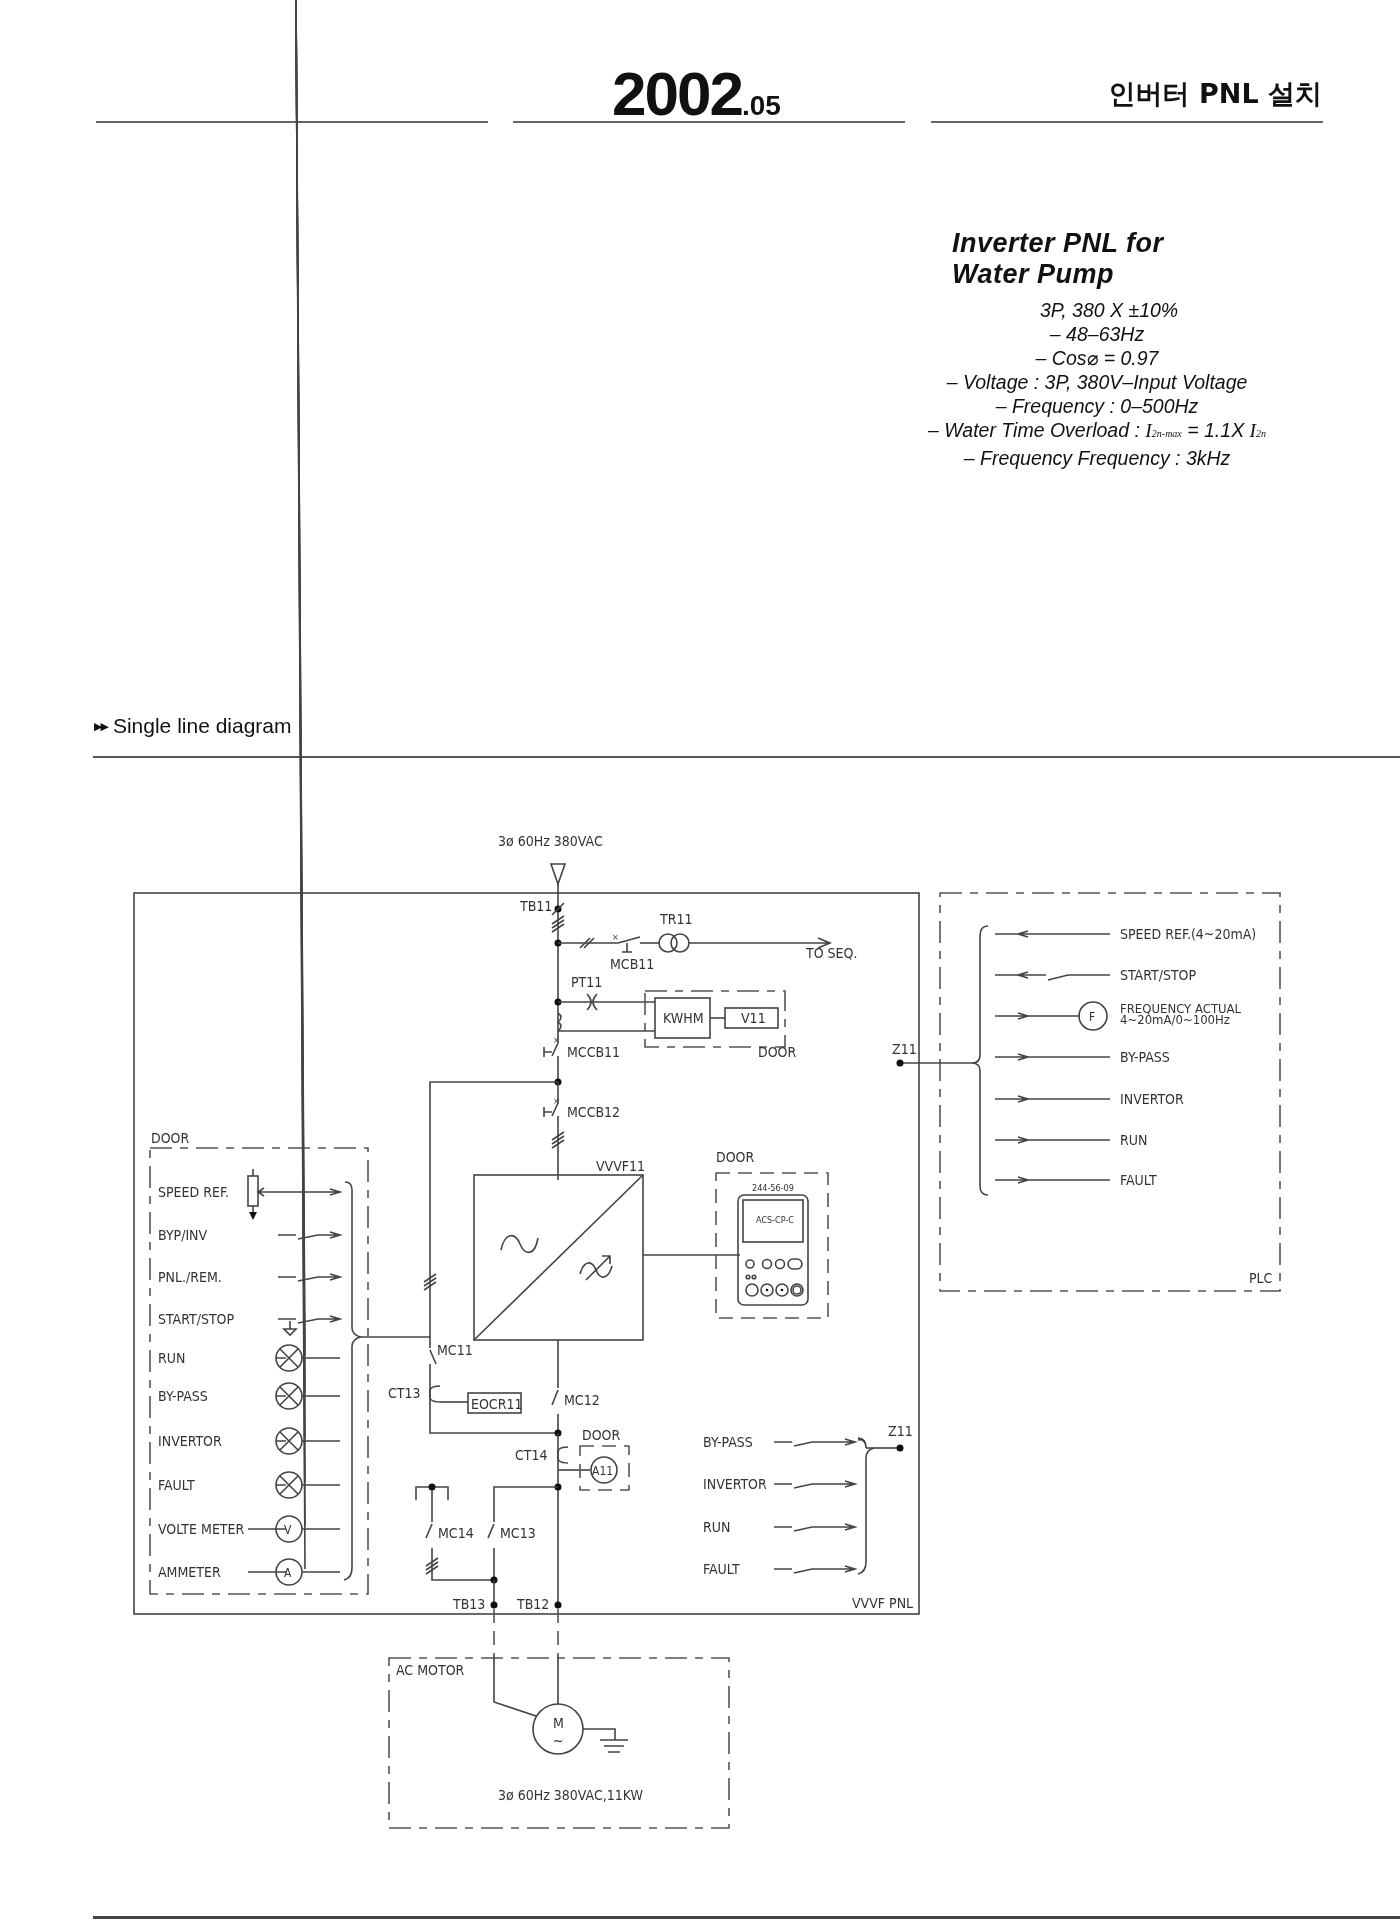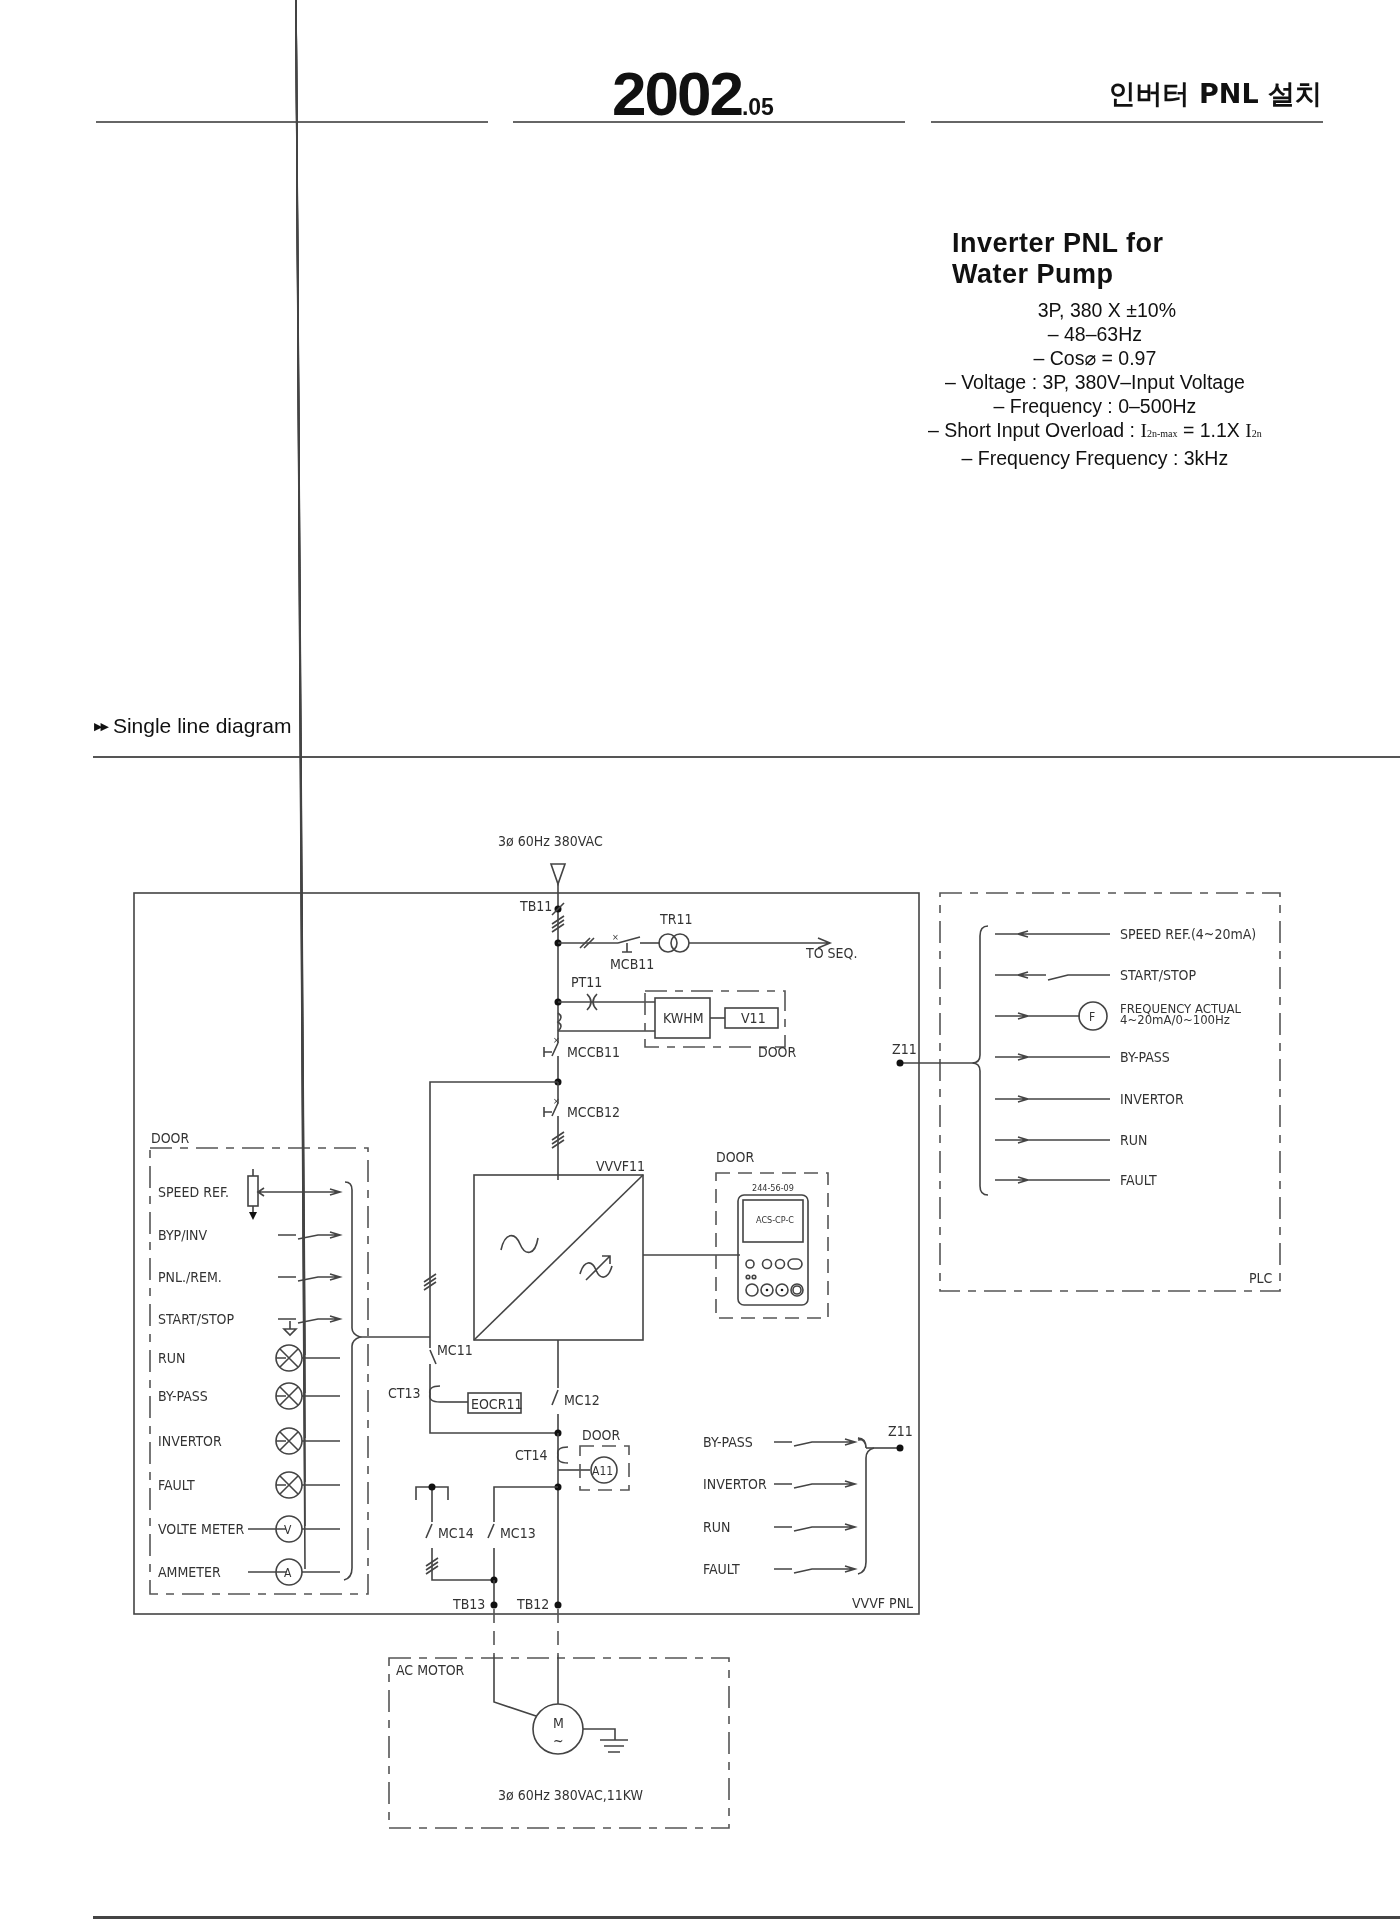--- a/index.html
+++ b/index.html
@@ -1,21 +1,21 @@
 <!DOCTYPE html>
 <html><head>
 <meta charset="utf-8">
 <style>
   html,body{margin:0;padding:0;background:#fff;}
   body{width:1400px;height:1921px;position:relative;overflow:hidden;font-family:"Liberation Sans","DejaVu Sans",sans-serif;color:#111;}
   .hdr-line{position:absolute;height:2px;background:#666;top:121px;}
   #year{position:absolute;left:612px;top:58px;font-size:62px;font-weight:bold;letter-spacing:-2px;font-family:"Liberation Sans",sans-serif;}
-  #year .sm{font-size:23px;letter-spacing:0;}
+  #year .sm{font-size:28px;letter-spacing:0;}
   #kr-title{position:absolute;right:78px;top:76px;font-size:27px;font-weight:bold;font-family:"DejaVu Sans",sans-serif;letter-spacing:0;}
-  #spec{position:absolute;left:928px;top:228px;}
+  #spec{position:absolute;left:928px;top:228px;font-style:italic;}
   #spec h1{margin:0 0 8px 24px;font-size:27px;line-height:31px;font-weight:bold;letter-spacing:0.5px;}
   #spec .ln{font-size:19.5px;line-height:24px;white-space:nowrap;text-align:center;}
   #spec .sub{font-family:"Liberation Serif",serif;font-size:10px;}
   #spec .ii{font-family:"Liberation Serif",serif;}
   #sld-head{position:absolute;left:94px;top:714px;font-size:21px;text-align:center;}
   #sld-head .tri{font-size:11px;vertical-align:3px;letter-spacing:-2px;margin-right:6px;}
   #sld-rule{position:absolute;left:93px;top:756px;width:1307px;height:2px;background:#555;}
   #foot-rule{position:absolute;left:93px;top:1916px;width:1307px;height:3px;background:#444;}
   svg#diag{position:absolute;left:0;top:0;}
   svg text{font-family:"DejaVu Sans Condensed","DejaVu Sans",sans-serif;font-size:14px;fill:#333;}
@@ -33,21 +33,21 @@
 <div id="year"><span>2002</span><span class="sm">.05</span></div>
 <div id="kr-title">인버터 PNL 설치</div>
 
 <div id="spec">
   <h1><span>Inverter PNL for</span><br><span>Water Pump</span></h1>
   <div class="ln" style="padding-left:24px">3P, 380 X ±10%</div>
   <div class="ln">– 48–63Hz</div>
   <div class="ln">– Cos⌀ = 0.97</div>
   <div class="ln">– Voltage : 3P, 380V–Input Voltage</div>
   <div class="ln">– Frequency : 0–500Hz</div>
-  <div class="ln"><span>– Short Input Overload : </span><span class="ii">I</span><span class="sub">2n-max</span> <span>= 1.1X </span><span class="ii">I</span><span class="sub">2n</span></div>
+  <div class="ln"><span>– Water Time Overload : </span><span class="ii">I</span><span class="sub">2n-max</span> <span>= 1.1X </span><span class="ii">I</span><span class="sub">2n</span></div>
   <div class="ln">– Frequency Frequency : 3kHz</div>
 </div>
 
 <div id="sld-head"><span class="tri">▶▶</span><span>Single line diagram</span></div>
 <div id="sld-rule"></div>
 
 <svg id="diag" width="1400" height="1921" viewBox="0 0 1400 1921">
 
   <text x="498" y="846">3ø 60Hz 380VAC</text>
   <path class="ln1" d="M551,864 L565,864 L558,884 Z"></path>

